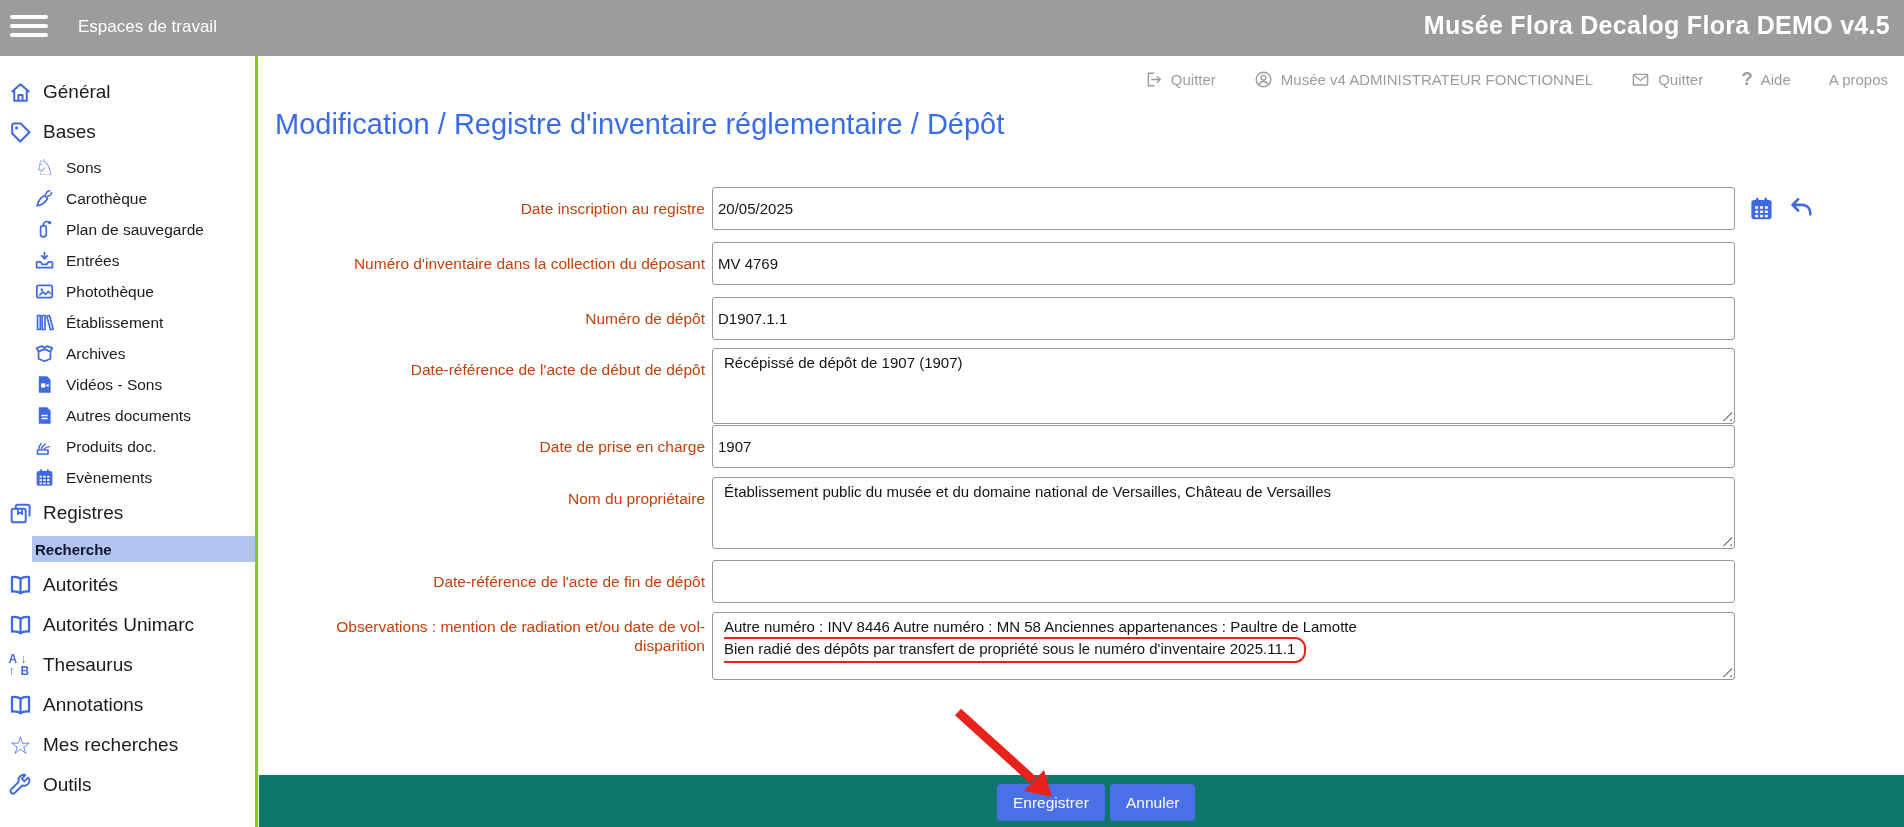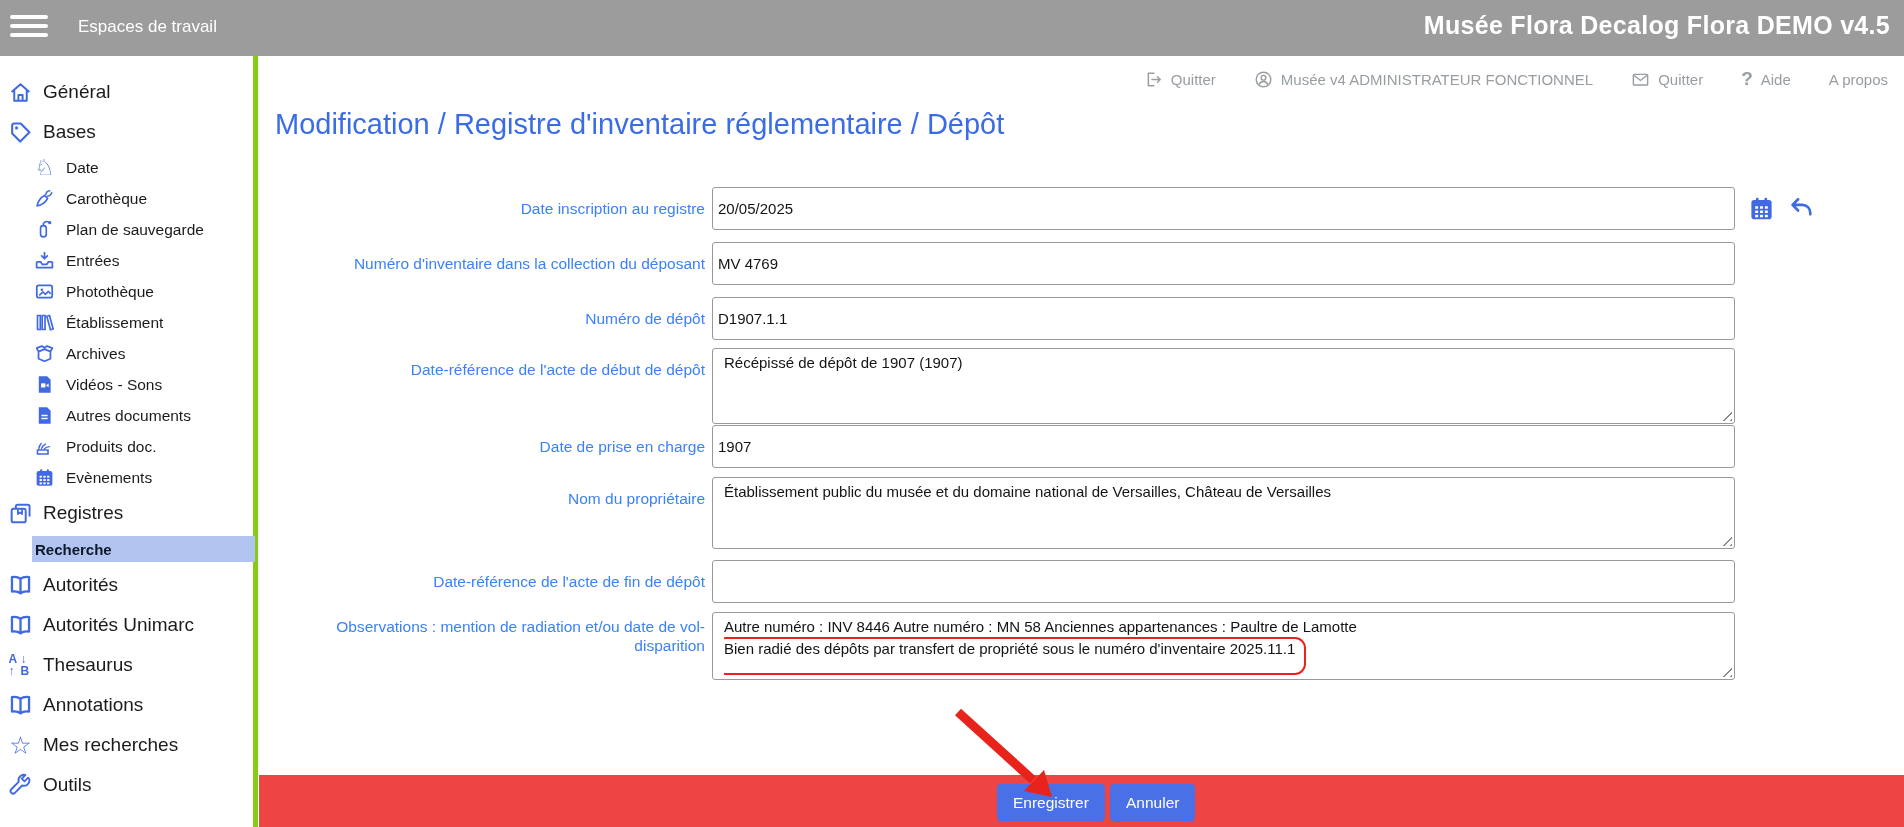--- a/index.html
+++ b/index.html
@@ -16,55 +16,55 @@
   .workspace{position:absolute;left:78px;top:17px;color:#fff;font-size:17px;}
   .apptitle{position:absolute;right:14px;top:11px;color:#fff;font-size:25px;font-weight:bold;letter-spacing:.3px;}
   
   .utilbar{position:absolute;left:259px;right:0;top:56px;height:46px;display:flex;justify-content:flex-end;
     align-items:center;gap:38px;padding-right:16px;color:#989da1;font-size:15px;margin-left:39px;}
   .uitem{display:flex;align-items:center;gap:8px;cursor:pointer;white-space:nowrap;}
   .uicon{width:19px;height:19px;display:inline-block;color:#989da1;}
   .uicon svg{width:100%;height:100%;display:block;}
   .qmark{font-size:19px;font-weight:bold;}
   
-  .sidebar{position:absolute;left:0;top:56px;width:258px;bottom:0;border-right:5px solid #84cc16;
+  .sidebar{position:absolute;left:0;top:56px;width:258px;bottom:0;border-right:3px solid #84cc16;
     background:#fff;padding-top:16px;box-sizing:border-box;}
   .sbrow{display:flex;align-items:center;cursor:pointer;color:#1b1b1b;}
   .sbrow.lvl1{height:40px;padding-left:8px;gap:10px;font-size:19px;}
   .sbrow.lvl2{height:31px;padding-left:34px;gap:11px;font-size:15.5px;}
   .sbicon{width:25px;height:25px;flex:none;color:#4169e1;display:flex;align-items:center;justify-content:center;}
   .lvl2 .sbicon{width:21px;height:21px;}
   .sbicon svg{width:100%;height:100%;display:block;}
   .ticon{font-size:22px;line-height:1;color:#4169e1;}
   .thes{display:inline-grid;grid-template-columns:12px 12px;font-weight:bold;font-size:12px;line-height:12px;color:#4169e1;}
   .sbrow.selected{height:26px;margin:3px 0 3px 32px;width:223px;background:#b1c3ef;color:#0f172a;
     font-weight:bold;font-size:15px;padding-left:3px;box-sizing:border-box;}
   
   .pagetitle{position:absolute;left:275px;top:108px;font-size:29px;color:#3a6ce8;}
   
   .formarea{position:absolute;left:0;top:0;width:1904px;height:827px;pointer-events:none;}
   .formarea *{pointer-events:auto;}
   .frow{position:absolute;left:0;width:1904px;height:0;}
-  .flabel{position:absolute;left:259px;width:446px;text-align:right;color:#3b82f6;font-size:15.5px;
+  .flabel{position:absolute;left:259px;width:446px;text-align:right;color:#c2410c;font-size:15.5px;
     padding-top:12px;line-height:19px;}
   .flabel.two-line{left:313px;width:392px;padding-top:5px;}
   .finput,.ftextarea{position:absolute;left:712px;width:1023px;box-sizing:border-box;border:1px solid #999;
     border-radius:3px;font-size:15px;color:#141414;background:#fff;}
   .finput{padding:0 5px;font-family:"Liberation Sans",sans-serif;outline:none;}
   .ftextarea{padding:4px 11px;line-height:20px;}
   .taline{white-space:nowrap;overflow:hidden;}
-  .redbox{display:inline-block;border:2px solid #e8231c;border-radius:11px;padding:0 9px 14px 7px;margin-left:-9px;}
+  .redbox{display:inline-block;border:2px solid #e8231c;border-radius:11px;padding:0 9px 2px 7px;margin-left:-9px;}
   .grip{position:absolute;right:2px;bottom:2px;width:11px;height:11px;
     background:repeating-linear-gradient(135deg,#8a8a8a 0 1.5px,transparent 1.5px 4.5px);
     clip-path:polygon(100% 0,100% 100%,0 100%);cursor:nwse-resize;}
   .field-icons{position:absolute;left:1748px;top:8px;display:flex;gap:13px;color:#4169e1;}
   .ficon{width:27px;height:27px;display:inline-block;cursor:pointer;}
   .ficon svg{width:100%;height:100%;display:block;}
   
-  .footer{position:absolute;left:259px;right:0;top:775px;height:52px;background:#ef4444;}
+  .footer{position:absolute;left:259px;right:0;top:775px;height:52px;background:#0f766e;}
   .btn{position:absolute;top:9px;height:37px;border:none;border-radius:4px;background:#4970e6;color:#fff;
     font-size:15.5px;font-family:"Liberation Sans",sans-serif;cursor:pointer;padding:0 16px;}
   .btn.save{left:738px;}
   .btn.cancel{left:851px;}
   .arrow{position:absolute;left:940px;top:700px;z-index:5;pointer-events:none;}
 </style>
 </head>
 <body>
 
 <div class="topbar">
@@ -129,21 +129,21 @@
           <path d="M4 5.2A1.8 1.8 0 0 1 5.8 3.4h6.4l8.4 8.4-8.9 8.9L4 12.9z" fill="none" stroke="currentColor" stroke-width="2" stroke-linejoin="round"></path>
           <circle cx="8.2" cy="7.6" r="1.5" fill="currentColor"></circle>
         </svg>
       </span>
       <span class="sblabel">Bases</span>
     </div>
     <div class="sbrow lvl2">
       <span class="sbicon">
         <span class="ticon">♘</span>
       </span>
-      <span class="sblabel">Date</span>
+      <span class="sblabel">Sons</span>
     </div>
     <div class="sbrow lvl2">
       <span class="sbicon">
         <svg viewBox="0 0 24 24">
           <path d="M3.5 20.5c1-5.5 4-9.5 8.5-12l3.5 3.5c-2.5 4.5-6.5 7.5-12 8.5z" fill="none" stroke="currentColor" stroke-width="1.9" stroke-linejoin="round"></path>
           <path d="M13.5 7.5c.3-2.5 2-4 4.5-4.3M15.5 9.5c2.5-.3 4-1.8 4.8-4" fill="none" stroke="currentColor" stroke-width="1.7" stroke-linecap="round"></path>
         </svg>
       </span>
       <span class="sblabel">Carothèque</span>
     </div>

